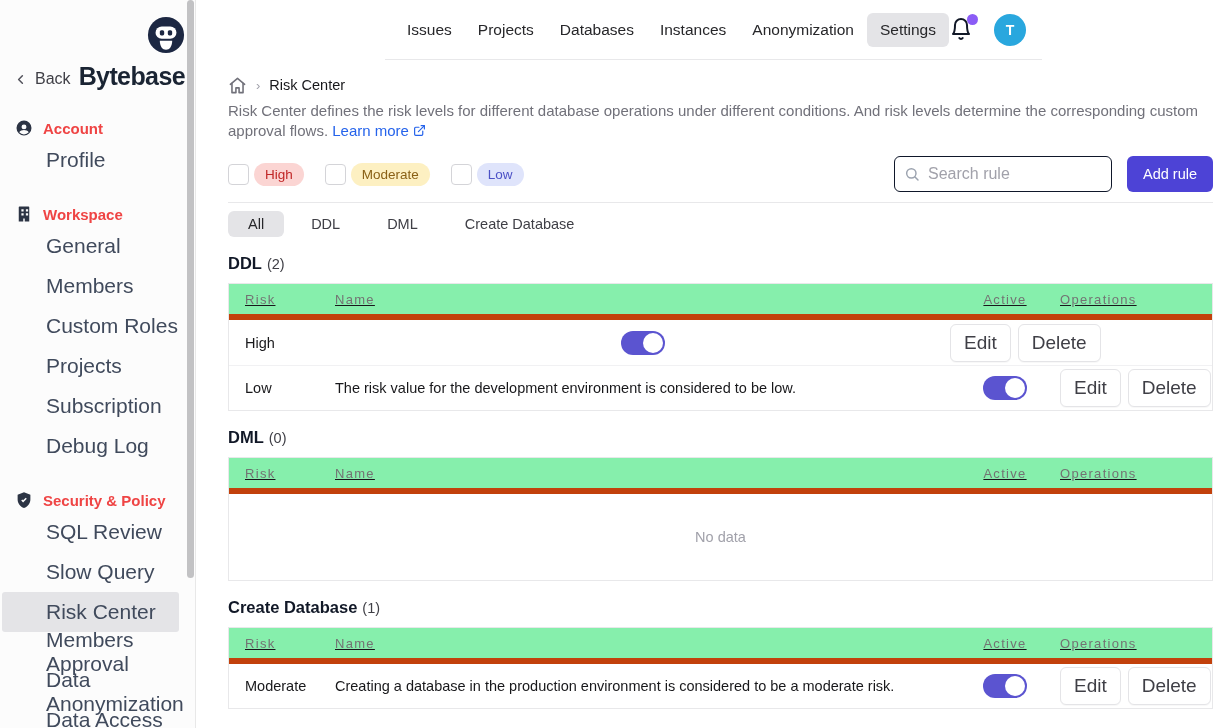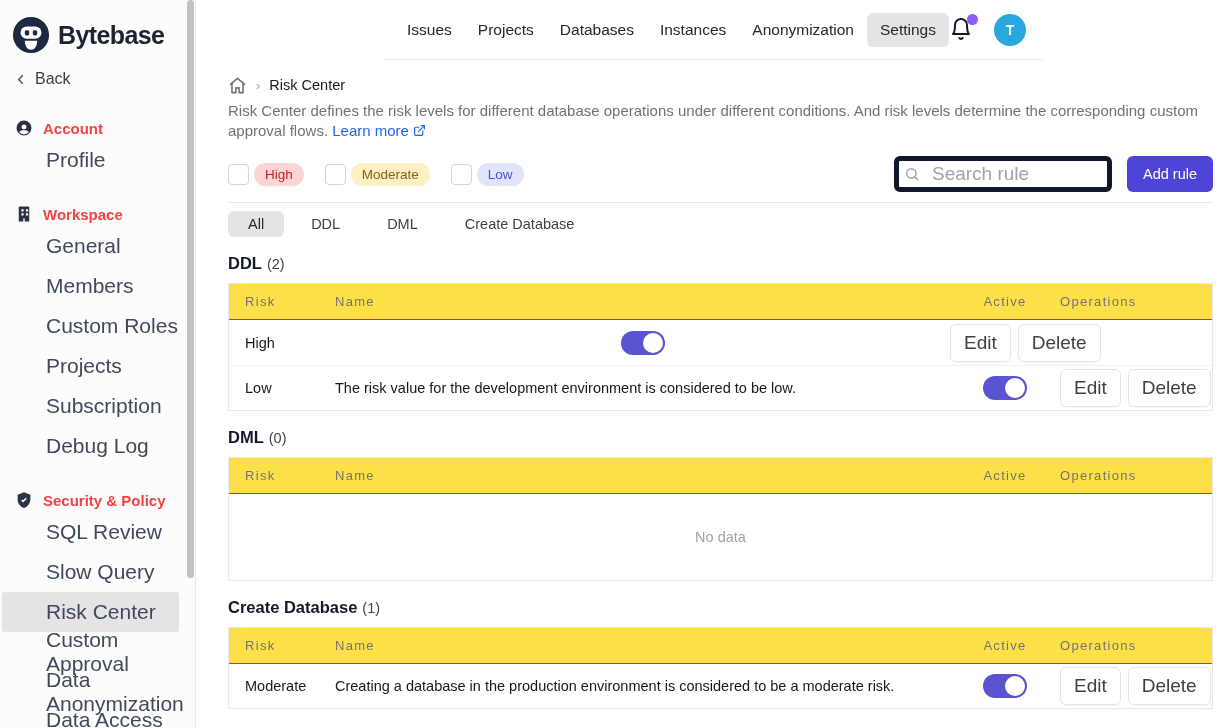--- a/index.html
+++ b/index.html
@@ -3,21 +3,21 @@
 <meta charset="utf-8">
 <style>
   * { margin:0; padding:0; box-sizing:border-box; }
   html,body { width:1231px; height:728px; overflow:hidden; background:#fff;
     font-family:"Liberation Sans", sans-serif; color:#18181b; }
   body { display:flex; }
 
   
   .sidebar { position:relative; width:196px; height:728px; background:#fcfcfc;
     border-right:1px solid #e8e8e8; flex-shrink:0; }
-  .logo-row { display:flex; align-items:center; gap:8px; padding:22px 10px 8px 12px; height:56px; }
+  .logo-row { display:flex; align-items:flex-end; gap:8px; padding:16px 10px 8px 12px; height:56px;flex-direction:column; }
   .logo-mark { width:38px; height:38px; flex-shrink:0; }
   .logo-text { font-size:25px; font-weight:800; letter-spacing:-0.6px; color:#1a2433; }
   .back-row { display:flex; align-items:center; gap:7px; padding:6px 0 6px 13px; margin-top:8px;
     font-size:16px; color:#3f3f46; cursor:pointer; }
   .side-group { margin-top:22px; }
   .group-head { display:flex; align-items:center; gap:10px; padding-left:15px; height:24px;
     font-size:15px; font-weight:600; color:#ef4444; }
   .group-head svg { width:18px; height:18px; color:#2c3444; flex-shrink:0; }
   .side-item { display:flex; align-items:center; height:40px; padding-left:46px;
     font-size:21px; color:#404a5c; cursor:pointer; margin-top:0px; }
@@ -56,42 +56,42 @@
   .level-filter { display:flex; align-items:center; gap:5px; margin-right:21px; }
   .level-filter input[type="checkbox"] { appearance:none; -webkit-appearance:none;
     width:21px; height:21px; border:1px solid #d4d4d8; border-radius:4px; background:#fff; cursor:pointer; }
   .badge { font-size:13.5px; padding:4px 11px; border-radius:999px; }
   .badge-high { background:var(--high-bg); color:var(--high-text); }
   .badge-moderate { background:var(--moderate-bg); color:var(--moderate-text); }
   .badge-low { background:var(--low-bg); color:var(--low-text); }
 
   .filter-right { margin-left:auto; display:flex; align-items:center; gap:15px; }
   .search-box { position:relative; width:218px; height:36px; }
-  .search-box input { width:100%; height:100%; border:5px solid #0f172a; border-radius:6px;
-    padding:0 10px 0 33px; font-size:19px; color:#18181b; outline:none;
+  .search-box input { width:100%; height:100%; border:1px solid #0f172a; border-radius:6px;
+    padding:0 10px 0 33px; font-size:16px; color:#18181b; outline:none;
     font-family:"Liberation Sans", sans-serif; }
   .search-box input::placeholder { color:#a1a1aa; }
   .search-box svg { position:absolute; left:10px; top:10px; width:16px; height:16px; color:#9ca3af; }
   .add-rule-btn { height:36px; padding:0 16px; background:var(--accent); color:#fff;
     font-size:14.5px; border:none; border-radius:6px; cursor:pointer;
     font-family:"Liberation Sans", sans-serif; }
 
   .filter-divider { margin-top:10px; border-bottom:1px solid #e8e8ea; }
 
   .tabs { margin-top:8px; display:flex; align-items:center; gap:7px; }
   .tab { padding:5px 20px; font-size:14.5px; color:#3f3f46; border-radius:6px; cursor:pointer; }
   .tab.active { background:#e4e4e7; color:#27272a; }
 
   .section { margin-top:17px; }
   .section-title { font-size:16.5px; font-weight:700; color:#111827; display:flex; align-items:baseline; gap:5px; }
   .section-count { font-size:14.5px; font-weight:400; color:#3f3f46; }
 
   .rule-table { margin-top:10px; border:1px solid #e8e8ea; }
   .trow { display:grid; grid-template-columns:106px 1fr 110px 152px; align-items:center; }
-  .thead { background:#fde047; height:36px; border-bottom:1px solid #c2410c; }
+  .thead { background:#86efac; height:36px; border-bottom:6px solid #c2410c;text-decoration:underline; }
   .th { font-size:13px; color:#737373; letter-spacing:1.3px; }
   .th:first-child, .td:first-child { padding-left:16px; }
   .th-center { text-align:center; }
   .data-row { height:45px; }
   .data-row + .data-row { border-top:1px solid #f1f1f3; }
   .td { font-size:14.5px; color:#18181b; }
   .td-center { display:flex; justify-content:center; }
   .toggle { width:44px; height:24px; border-radius:999px; background:var(--toggle);
     position:relative; cursor:pointer; }
   .toggle::after { content:""; position:absolute; top:2px; right:2px; width:20px; height:20px;
@@ -174,21 +174,21 @@
     <div class="side-item">
         <span>SQL Review</span>
       </div>
     <div class="side-item">
         <span>Slow Query</span>
       </div>
     <div class="side-item selected">
         <span>Risk Center</span>
       </div>
     <div class="side-item">
-        <span>Custom Approval</span>
+        <span>Members Approval</span>
       </div>
     <div class="side-item">
         <span>Data Anonymization</span>
       </div>
     <div class="side-item">
         <span>Data Access Control</span>
       </div>
   </div>
 
   <div class="side-scroll-thumb"></div>

